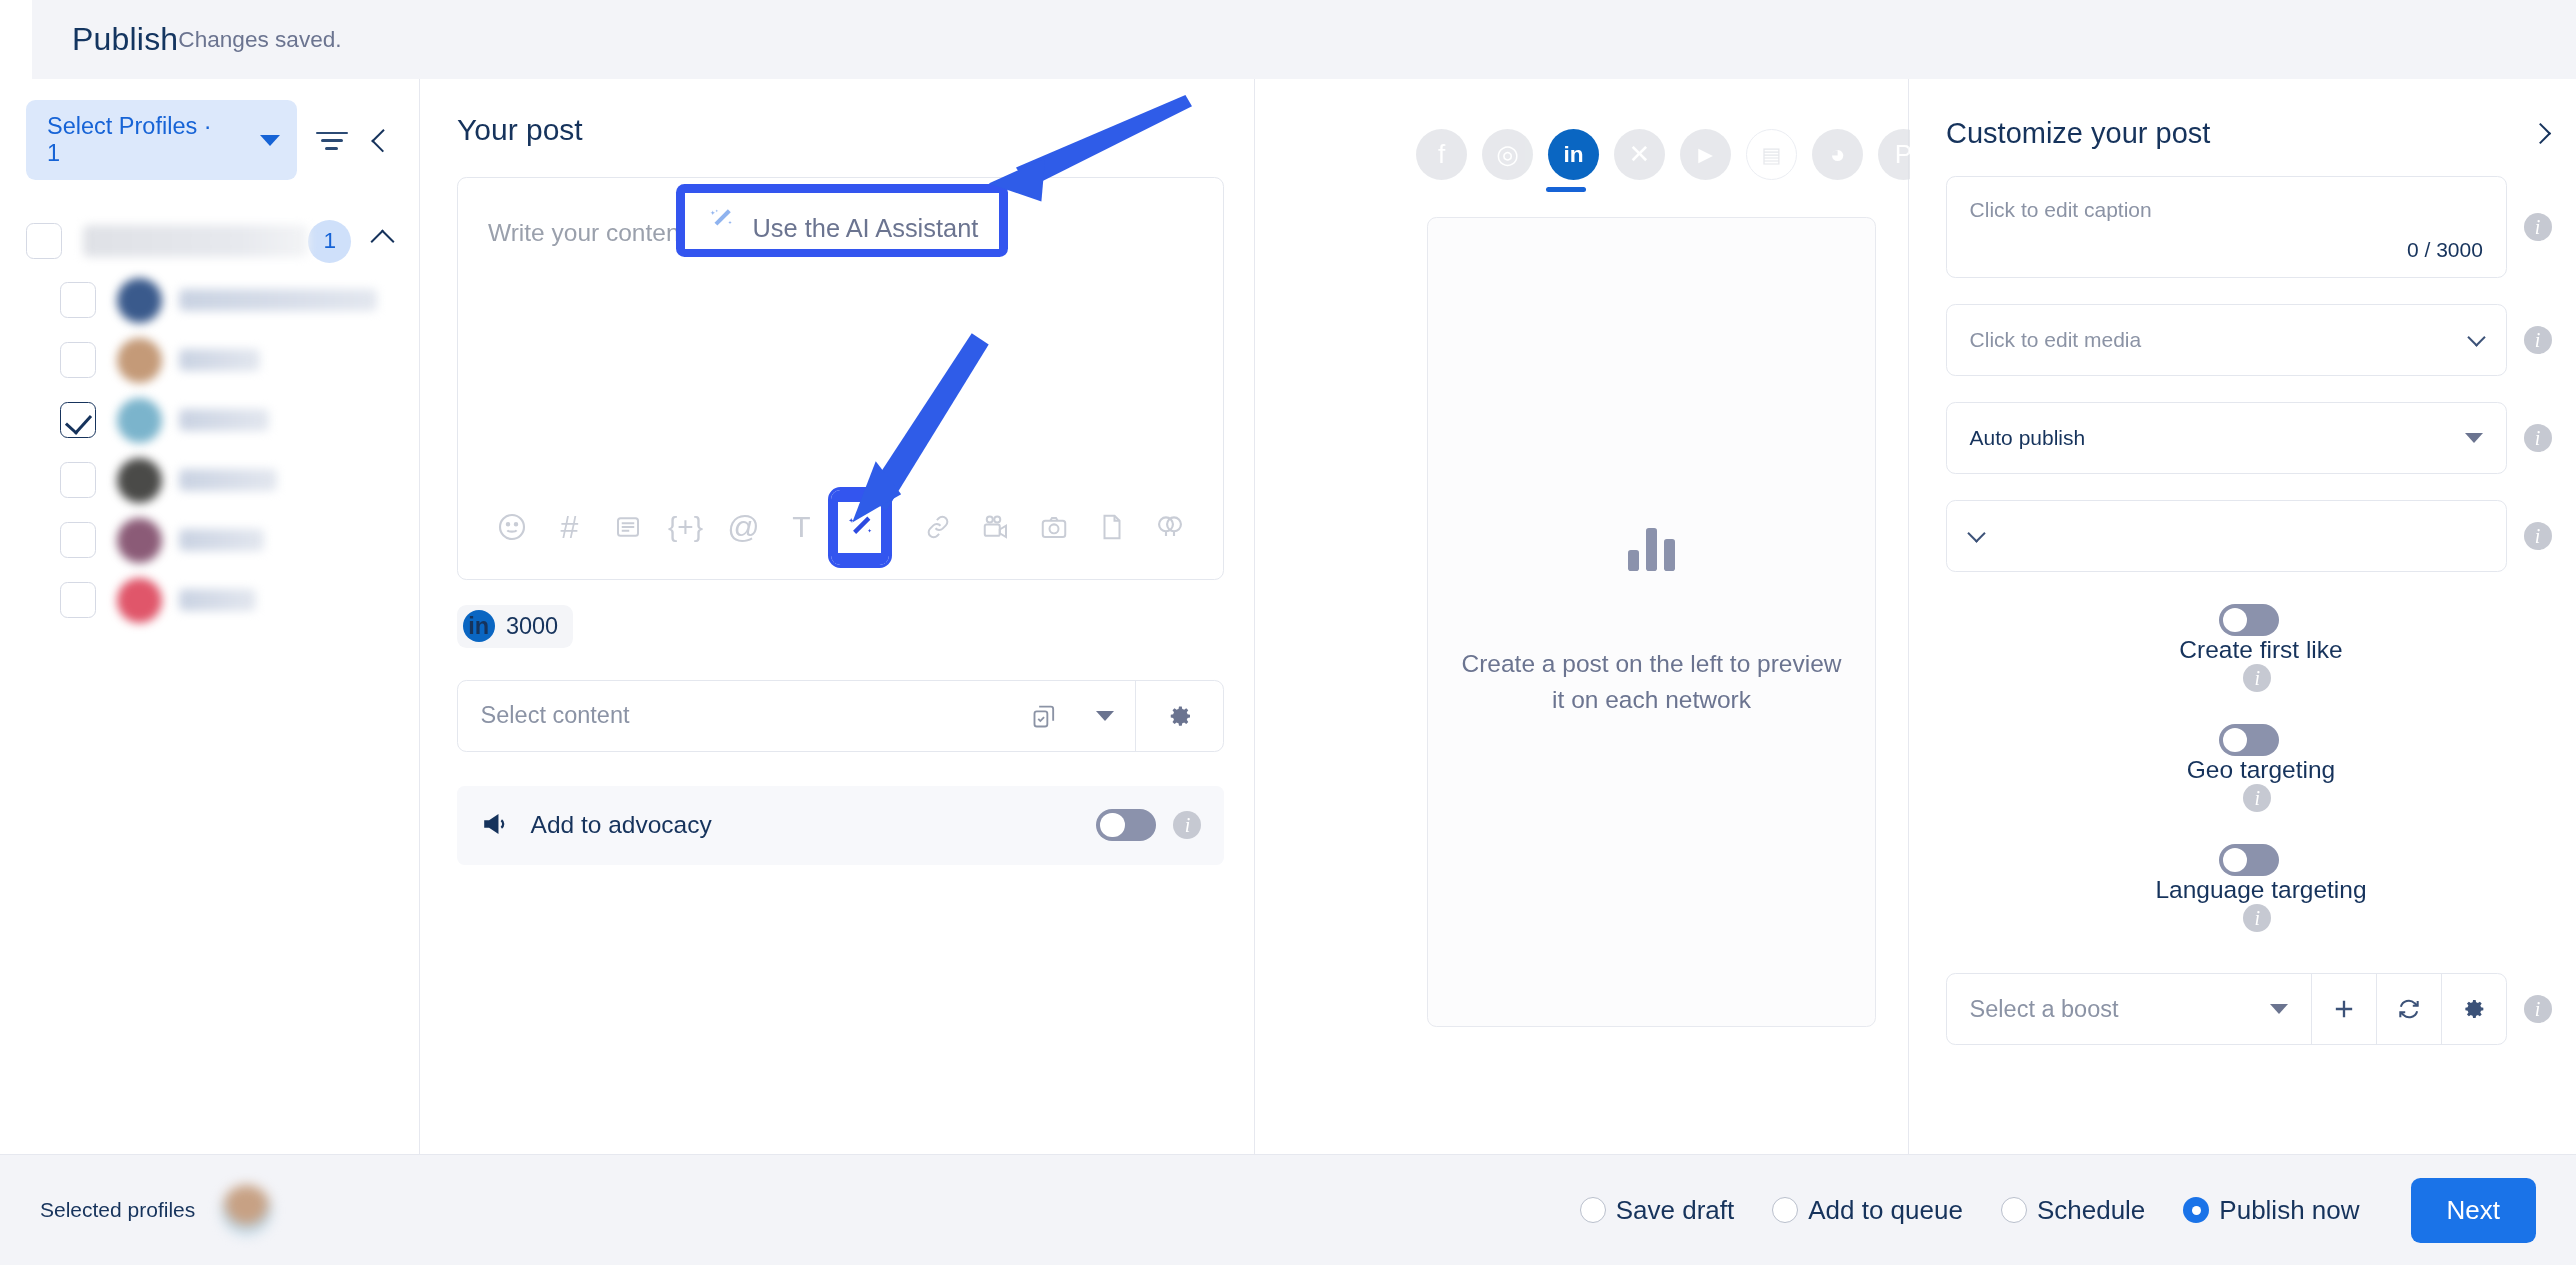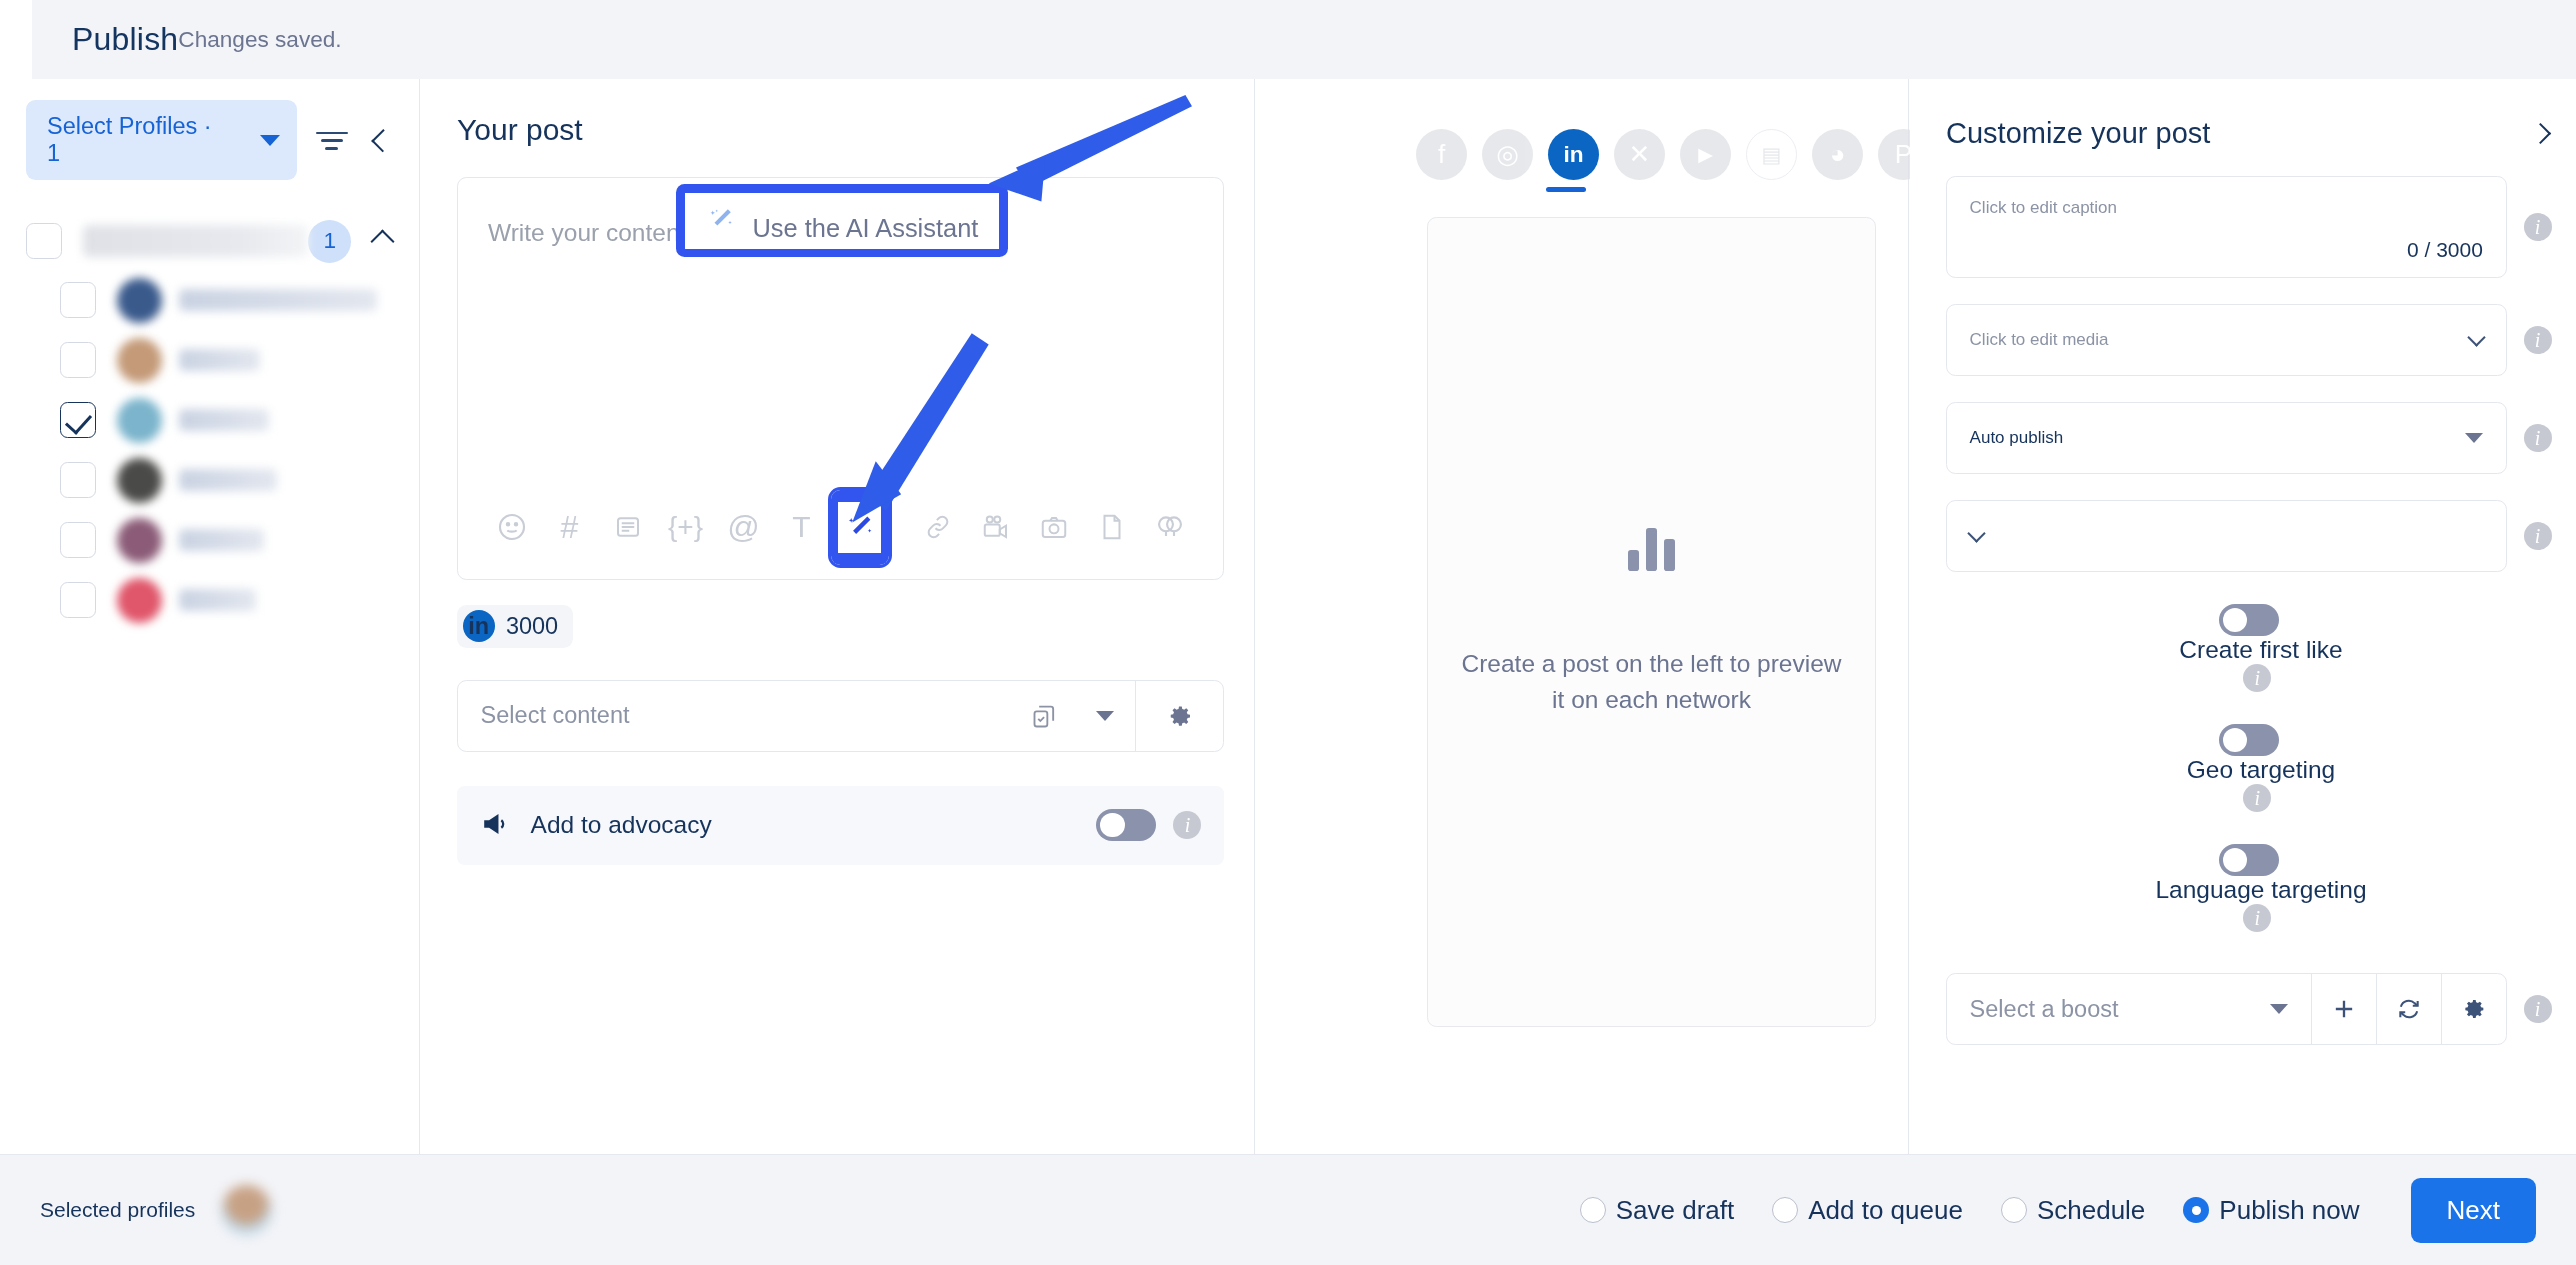--- a/index.html
+++ b/index.html
@@ -200,21 +200,21 @@
   .chev-right {
     width: 15px; height: 15px; border-right: 2.8px solid #16335c;
     border-top: 2.8px solid #16335c; transform: rotate(45deg);
   }
   .field-row { display: flex; align-items: center; padding: 0 24.5px 0 36px; margin-top: 26px; }
   .field {
     flex: 1; border: 0.9px solid #e4e7ee; border-radius: 9.4px; background: #fff;
     display: flex; align-items: center; padding: 0 22.6px; height: 72px; position: relative;
   }
   .field.tall { height: 102px; align-items: flex-start; padding-top: 21px; }
-  .field-label { font-size: 17px; color: #8b93a5; flex: 1; }
+  .field-label { font-size: 21px; color: #8b93a5; flex: 1; }
   .field-label.dark { color: #16335c; }
   .char-count {
     position: absolute; right: 22.6px; bottom: 15px; font-size: 21px; color: #16335c;
   }
   .chev-sm {
     width: 13px; height: 13px; border-right: 2.8px solid #3c5278;
     border-bottom: 2.8px solid #3c5278; transform: rotate(45deg); margin-top: -5.6px;
   }
   .tri-down {
     width: 0; height: 0; border-left: 9.4px solid transparent;

